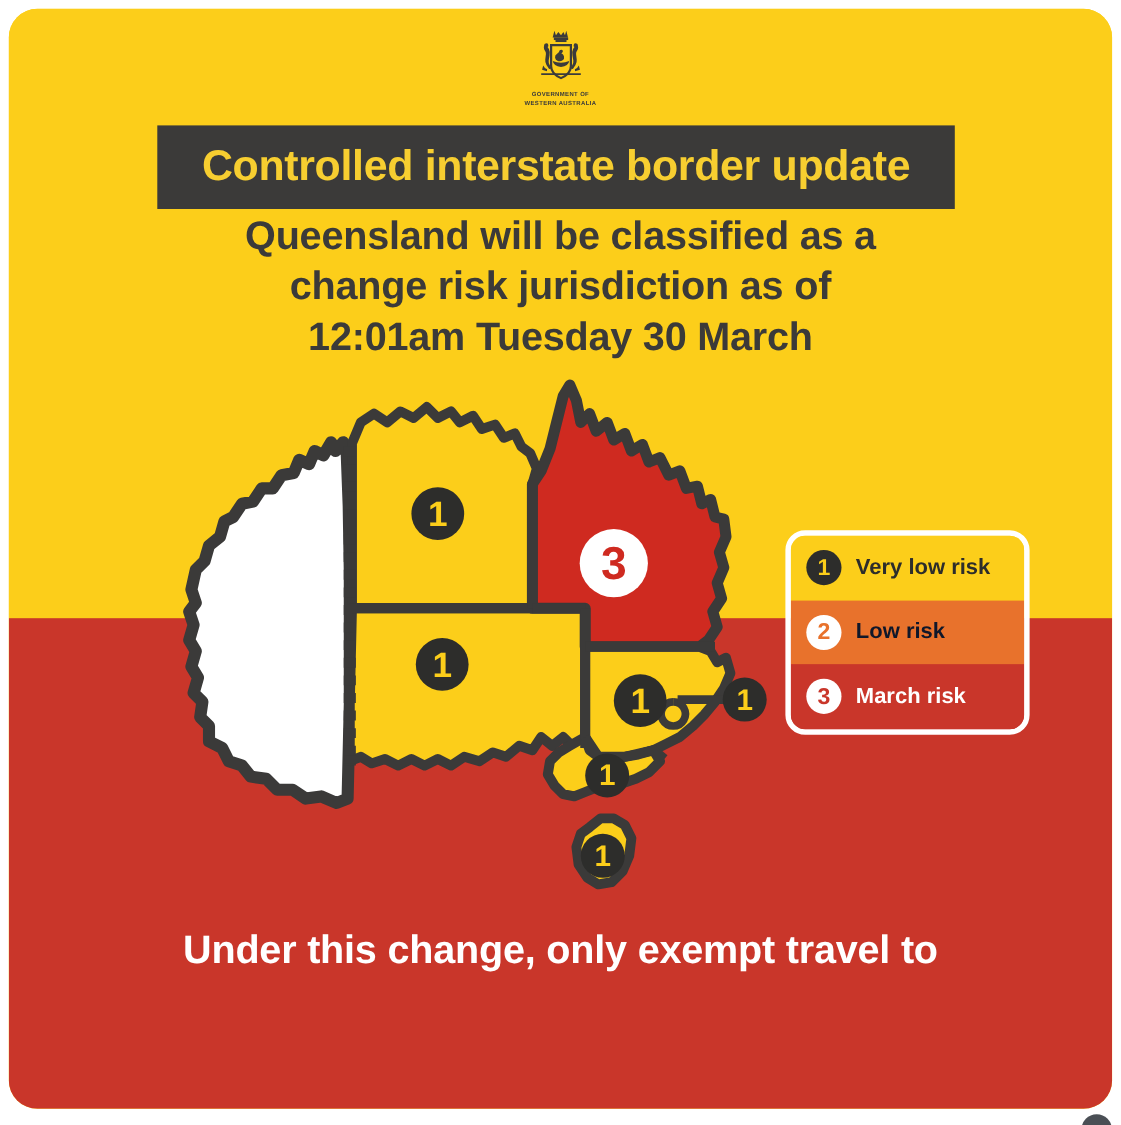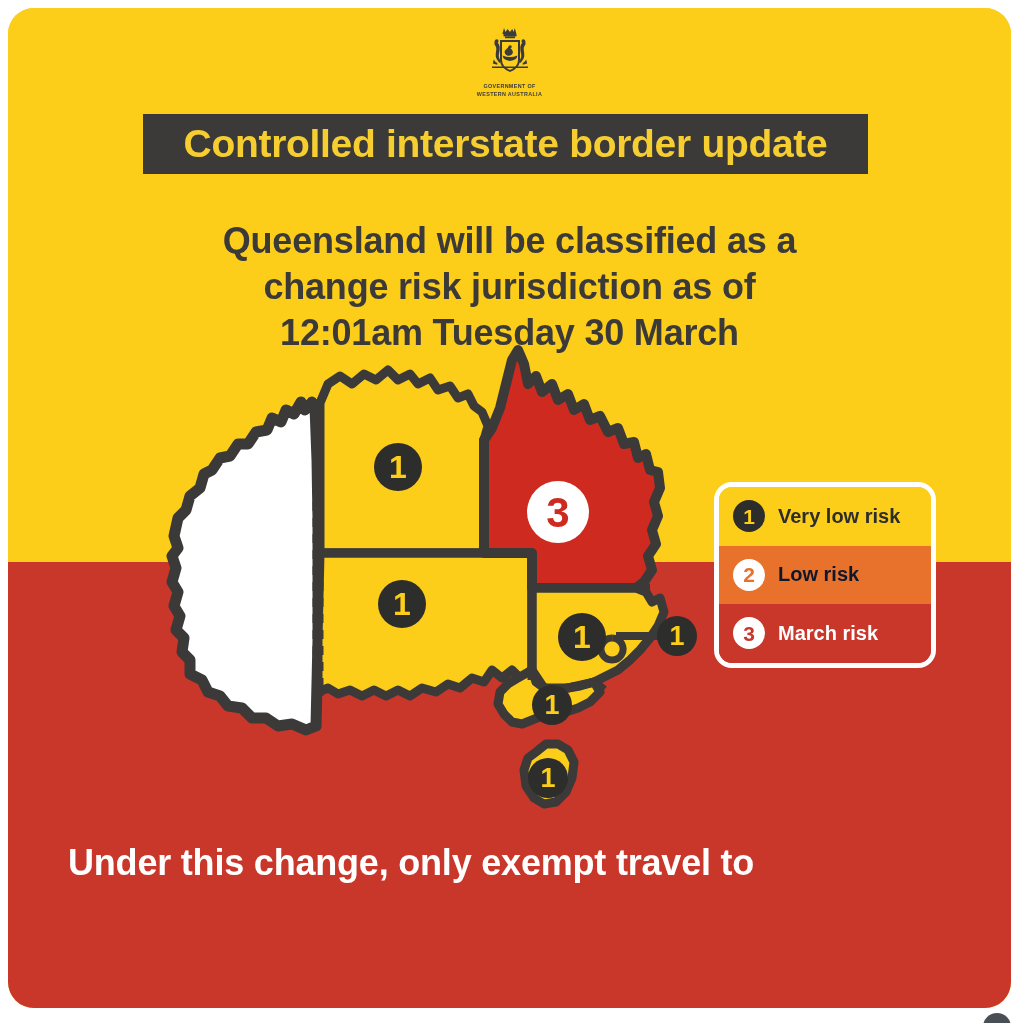--- a/index.html
+++ b/index.html
@@ -62,21 +62,21 @@
     margin-top: 1px;
     white-space: nowrap;
   }
 
   
   .title-banner {
     position: absolute;
     left: 135px;
     top: 106px;
     width: 725px;
-    height: 60px;
+    height: 76px;
     background: #3b3a39;
     display: flex;
     align-items: center;
     justify-content: center;
   }
   .title-banner .title-text {
     color: #F7CE30;
     font-size: 39px;
     font-weight: bold;
     letter-spacing: -0.3px;
@@ -88,21 +88,20 @@
     position: absolute;
     left: 60px;
     top: 183px;
     width: 883px;
     text-align: center;
     color: #3b3a39;
     font-size: 36px;
     font-weight: bold;
     line-height: 46px;
     letter-spacing: -0.2px;
-    margin-top: 27px;
   }
   .subtitle .ln { display: block; }
 
   
   .map-wrap {
     position: absolute;
     left: 152px;
     top: 332px;
     width: 545px;
     height: 480px;
@@ -157,20 +156,21 @@
   .r1 .lg-label { color: #2d2d2b; }
   .r2 .lg-label { color: #0f172a; }
   .r3 .lg-label { color: #ffffff; }
 
   
   .footer-text {
     position: absolute;
     left: 60px;
     top: 830px;
     width: 883px;
+    text-align: center;
     color: #ffffff;
     font-size: 36px;
     font-weight: bold;
     line-height: 50px;
     letter-spacing: -0.2px;
   }
   .footer-text .ln { display: block; }
 
   
   .bottom-nub {

